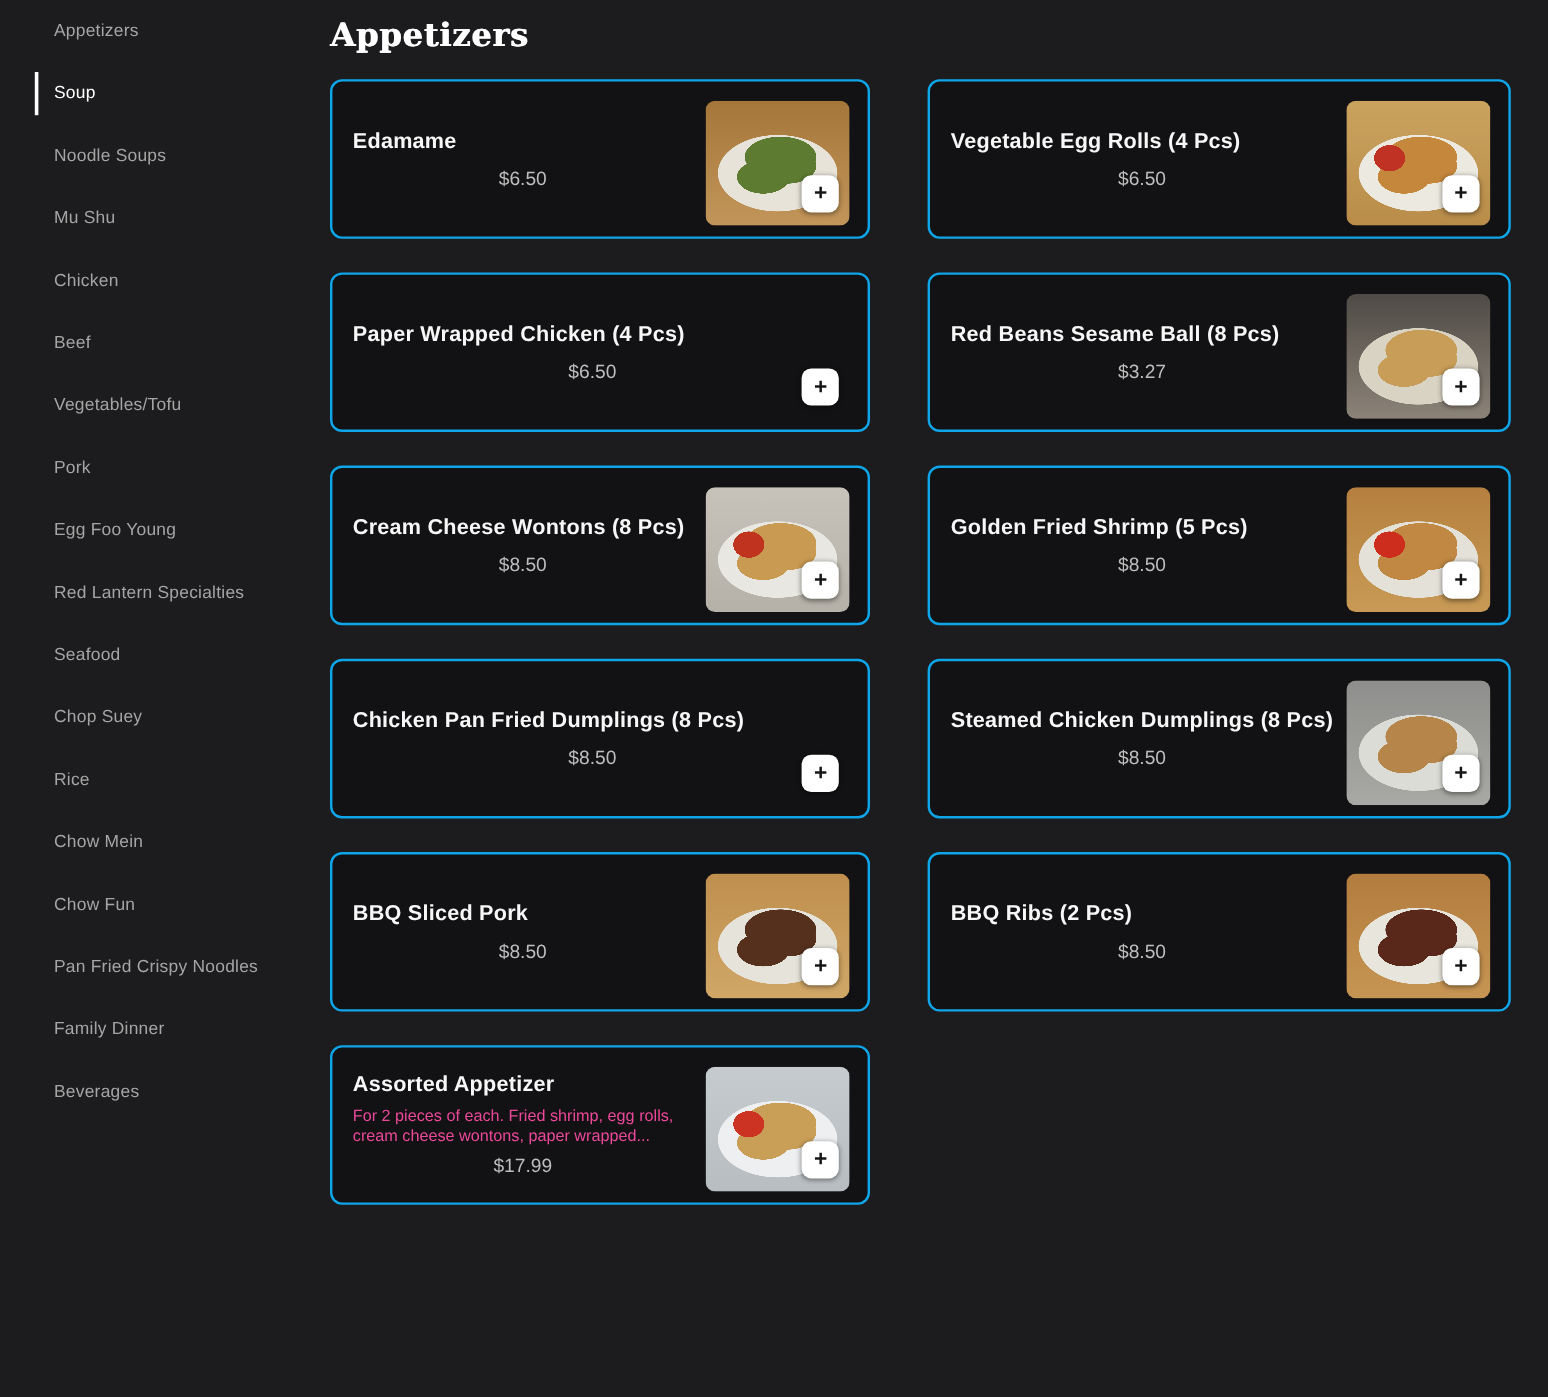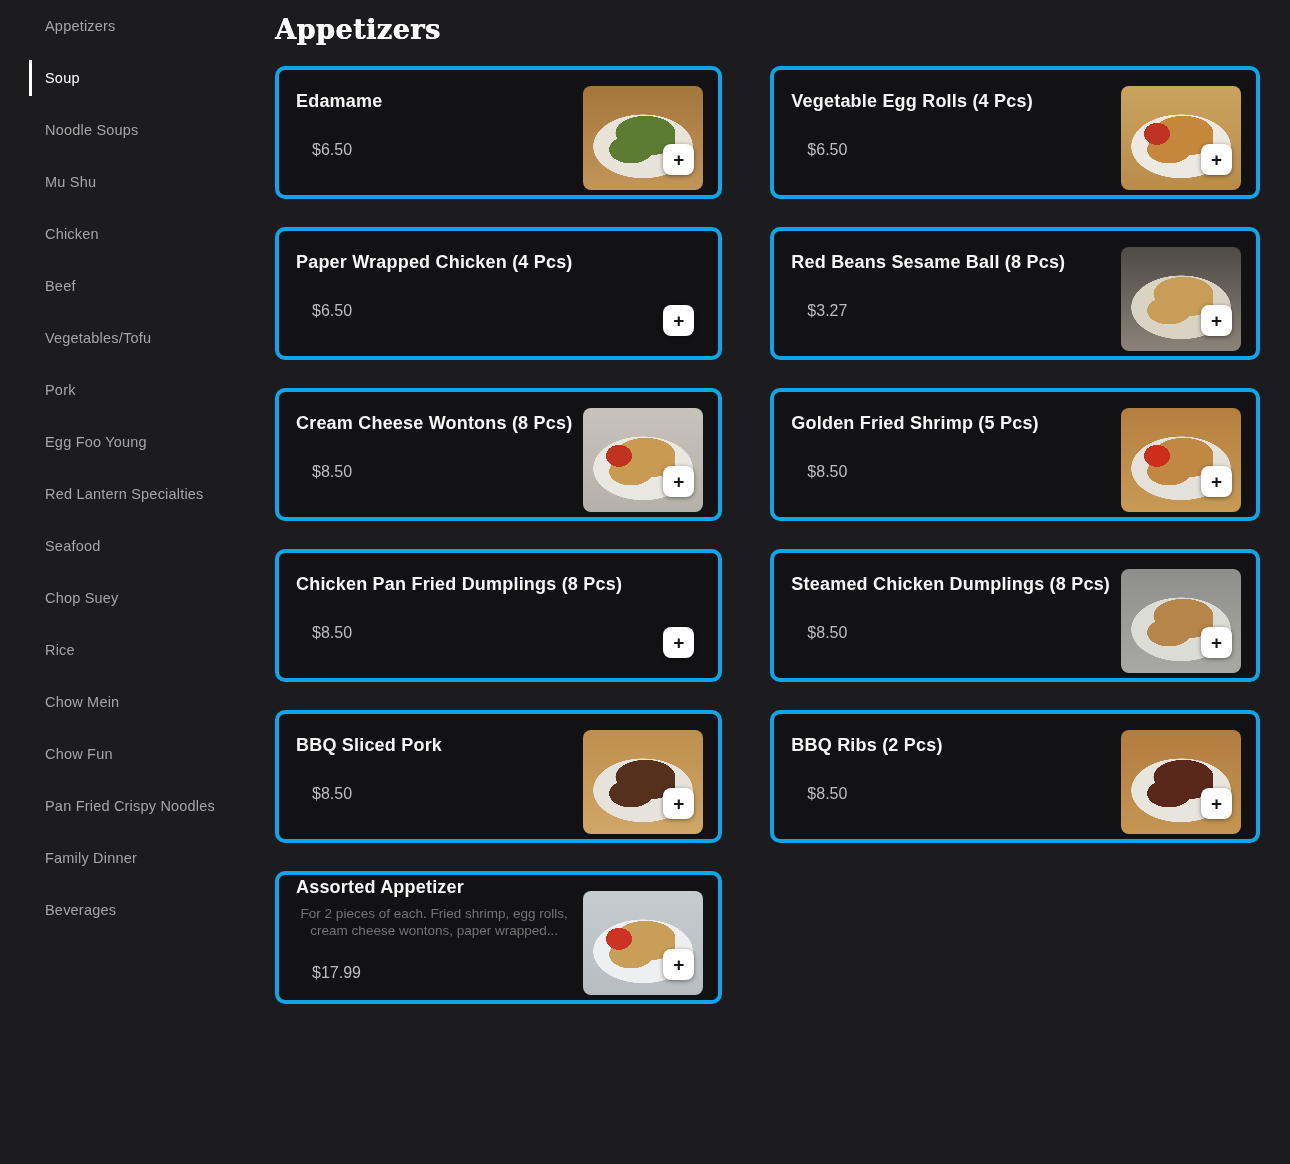--- a/index.html
+++ b/index.html
@@ -62,21 +62,21 @@
     grid-template-columns: repeat(2, 1fr);
     column-gap: 48px;
     row-gap: 28px;
   }
 
   
   .card {
     position: relative;
     height: 133px;
     background: #121214;
-    border: 4px solid #0ea5e9;
+    border: 2px solid #0ea5e9;
     border-radius: 10px;
     display: flex;
     flex-direction: column;
     justify-content: center;
     padding: 0 30px 0 17px;
     cursor: pointer;
   }
   .card.has-image { padding-right: 146px; }
   .card .t {
     margin: 0 0 13px 0;
@@ -84,30 +84,30 @@
     font-size: 18px;
     font-weight: bold;
     letter-spacing: 0.2px;
     white-space: nowrap;
     overflow: hidden;
   }
   .card.has-desc .t { margin-bottom: 7px; }
   .card .desc {
     display: none;
     margin: 0 0 9px 0;
-    color: #737373;
+    color: #ec4899;
     font-size: 13.5px;
     line-height: 1.26;
-    text-align: center;
   }
   .card.has-desc .desc { display: block; }
   .card .p {
-    margin: 16px;
+    margin: 0;
     color: #bdbdbd;
     font-size: 16px;
+    text-align: center;
   }
 
   
   .thumb {
     position: absolute;
     top: 16px;
     right: 15px;
     width: 120px;
     height: 104px;
     border-radius: 8px;

